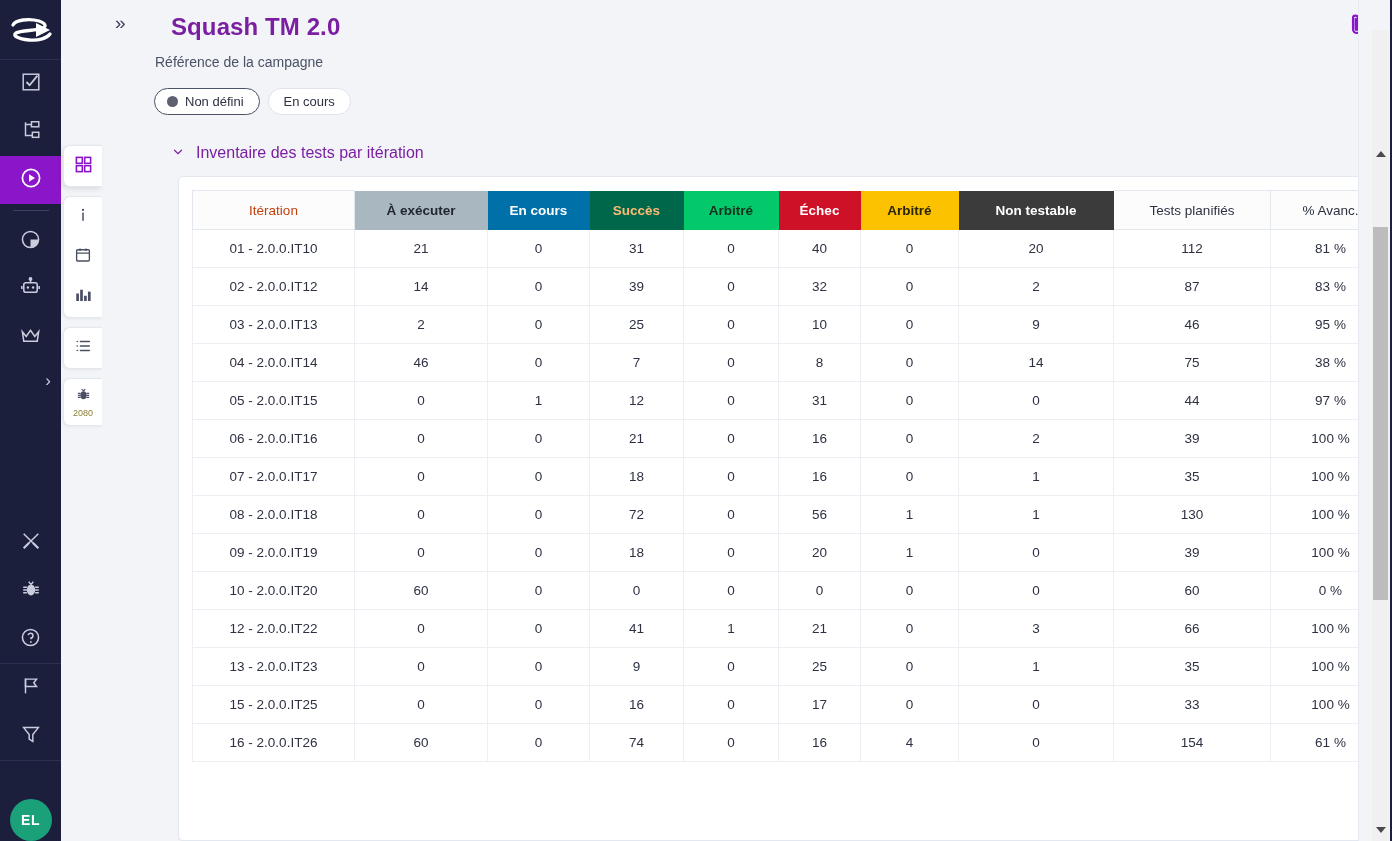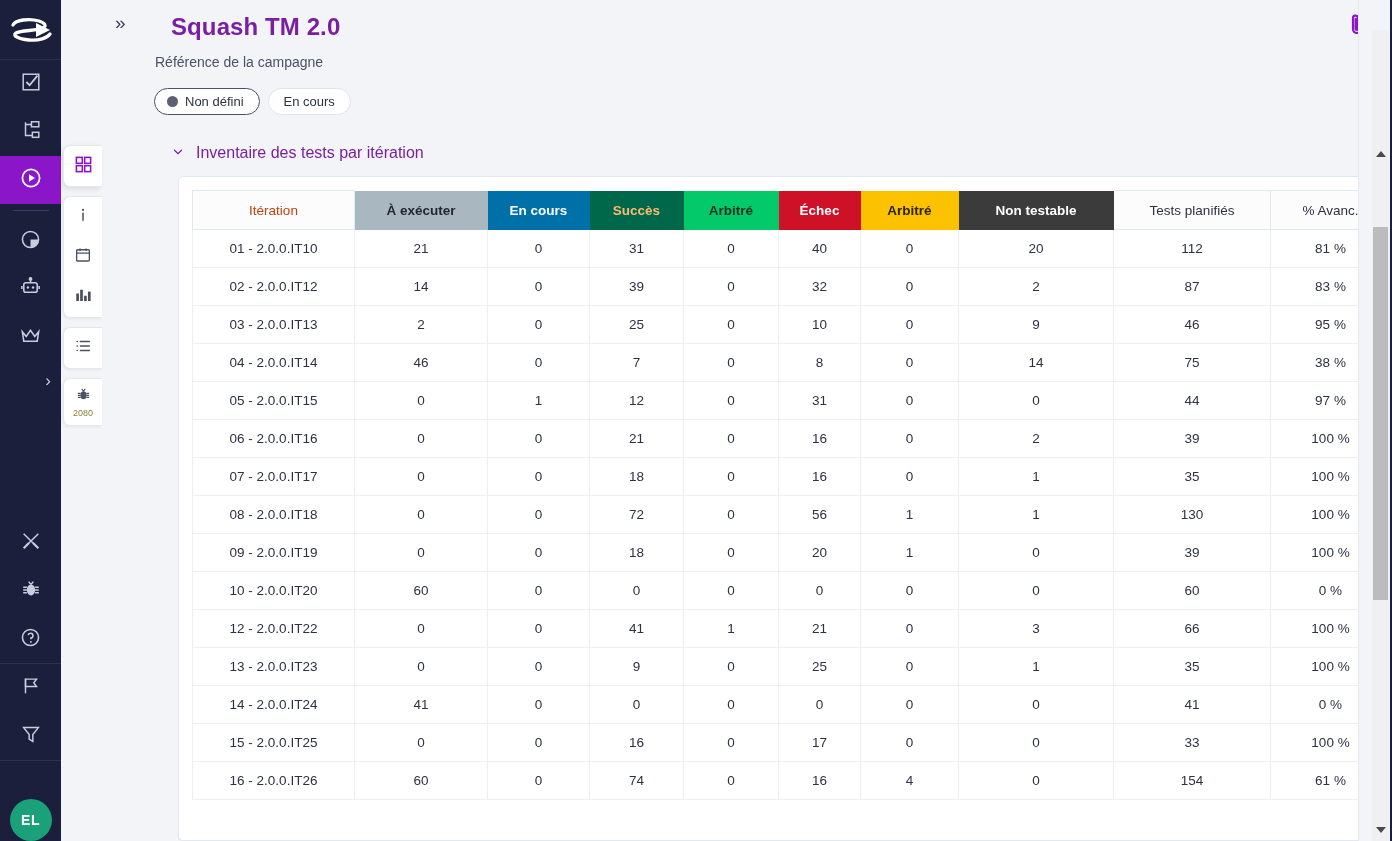--- a/index.html
+++ b/index.html
@@ -578,32 +578,20 @@
                 <td>0</td>
                 <td>9</td>
                 <td>0</td>
                 <td>25</td>
                 <td>0</td>
                 <td>1</td>
                 <td>35</td>
                 <td>100 %</td>
               </tr>
               <tr>
-                <td class="iter">14 - 2.0.0.IT24</td>
-                <td>41</td>
-                <td>0</td>
-                <td>0</td>
-                <td>0</td>
-                <td>0</td>
-                <td>0</td>
-                <td>0</td>
-                <td>41</td>
-                <td>0 %</td>
-              </tr>
-              <tr>
                 <td class="iter">15 - 2.0.0.IT25</td>
                 <td>0</td>
                 <td>0</td>
                 <td>16</td>
                 <td>0</td>
                 <td>17</td>
                 <td>0</td>
                 <td>0</td>
                 <td>33</td>
                 <td>100 %</td>

